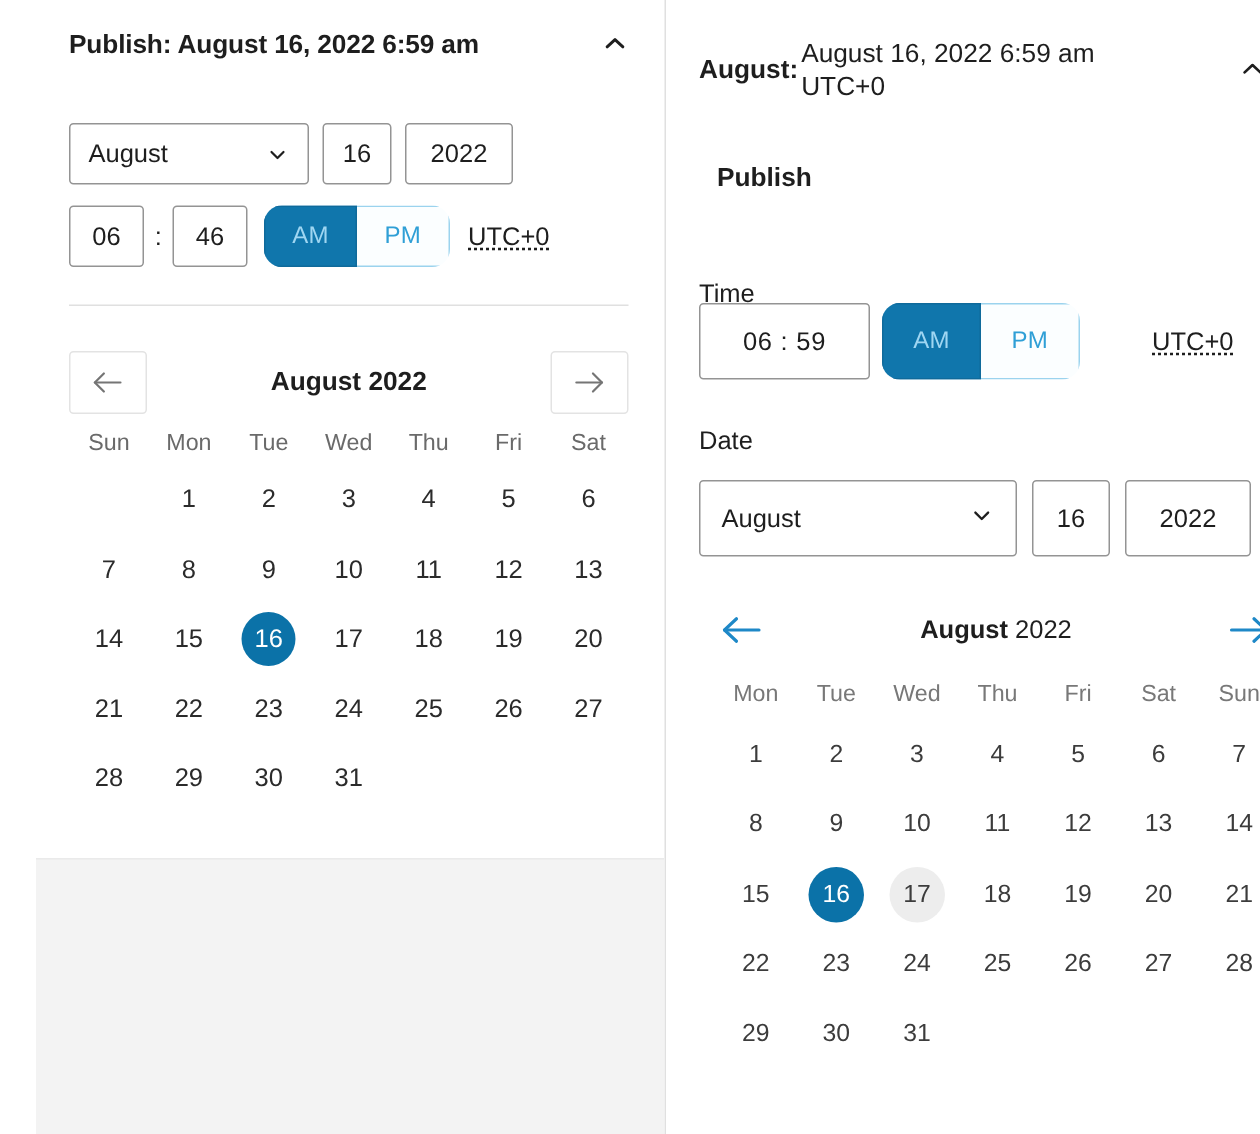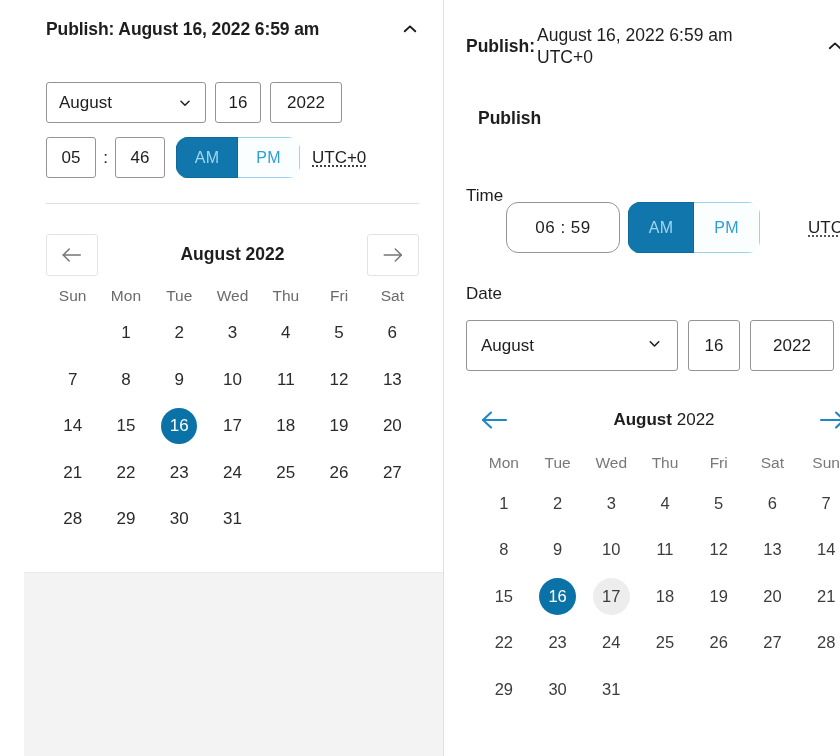--- a/index.html
+++ b/index.html
@@ -324,29 +324,28 @@
     top: 202px;
     width: 400px;
     display: flex;
     align-items: center;
   }
   .rp-time-box {
     box-sizing: border-box;
     width: 114px;
     height: 51px;
     border: 1px solid #949494;
-    border-radius: 12px;
+    border-radius: 3px;
     background: #fff;
     display: flex;
     align-items: center;
     justify-content: center;
     font-size: 17px;
     letter-spacing: 0.5px;
     cursor: text;
-    margin-left: 40px;
   }
   .rp-ampm { margin-left: 8px; }
   .rp-ampm .ampm-btn { width: 66px; height: 51px; }
   .rp-utc {
     margin-left: 48px;
     font-size: 17px;
     color: #1e1e1e;
     text-decoration: underline;
     text-decoration-style: dotted;
     text-underline-offset: 3px;
@@ -476,21 +475,21 @@
       <div class="field lp-day">
         <span>16</span>
       </div>
       <div class="field lp-year">
         <span>2022</span>
       </div>
     </div>
 
     <div class="lp-row-time">
       <div class="field lp-hh">
-        <span>05</span>
+        <span>06</span>
       </div>
       <div class="lp-colon">:</div>
       <div class="field lp-mm">
         <span>46</span>
       </div>
       <div class="ampm lp-ampm">
         <div class="ampm-btn ampm-on">AM</div>
         <div class="ampm-btn ampm-off">PM</div>
       </div>
       <div class="utc">UTC+0</div>
@@ -619,21 +618,21 @@
           <span>31</span>
         </div>
       </div>
 
     <div class="left-gray"></div>
   </div>
 
   <div class="panel-right">
 
     <div class="rp-header">
-      <div class="rp-header-label">Publish:</div>
+      <div class="rp-header-label">August:</div>
       <div class="rp-header-value">August 16, 2022 6:59 am UTC+0</div>
       <div class="chev-up">
         <svg width="18" height="18" viewBox="0 0 24 24" fill="none" stroke="#1e1e1e" stroke-width="2.4" stroke-linecap="round" stroke-linejoin="round">
           <polyline points="5,15 12,8.5 19,15"></polyline>
         </svg>
       </div>
     </div>
 
     <div class="rp-publish-row">
       <div class="rp-label-strong">Publish</div>

